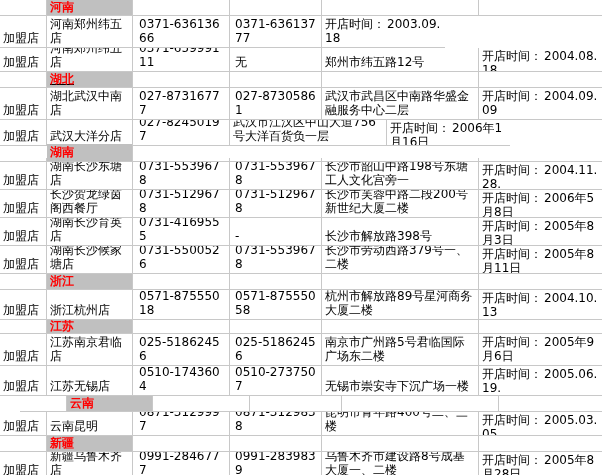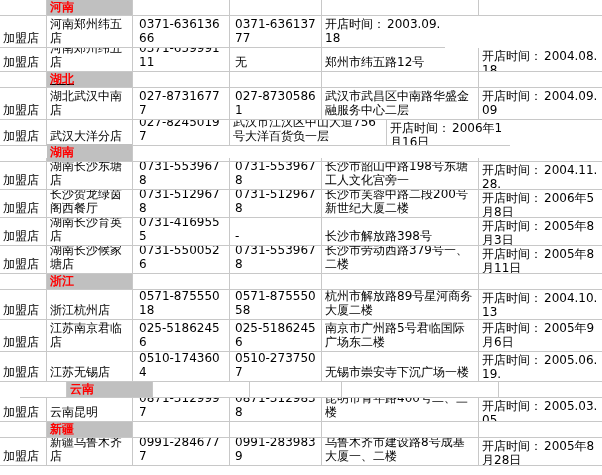--- a/index.html
+++ b/index.html
@@ -154,20 +154,28 @@
     <div class="cell c-time"></div>
   </div>
       <div class="row store-row" style="height: 30px;">
     <div class="cell c-type">加盟店</div>
     <div class="cell c-name">浙江杭州店</div>
     <div class="cell c-phone">0571-87555018</div>
     <div class="cell c-fax">0571-87555058</div>
     <div class="cell c-addr">杭州市解放路89号星河商务大厦二楼</div>
     <div class="cell c-time"><span class="open-label">开店时间：</span><span class="open-date">2004.10.13</span></div>
   </div>
+      <div class="row region-row" style="height: 14px;">
+    <div class="cell c-type"></div>
+    <div class="cell c-name region-name">江苏</div>
+    <div class="cell c-phone"></div>
+    <div class="cell c-fax"></div>
+    <div class="cell c-addr"></div>
+    <div class="cell c-time"></div>
+  </div>
       <div class="row store-row" style="height: 32px;">
     <div class="cell c-type">加盟店</div>
     <div class="cell c-name">江苏南京君临店</div>
     <div class="cell c-phone">025-51862456</div>
     <div class="cell c-fax">025-51862456</div>
     <div class="cell c-addr">南京市广州路5号君临国际广场东二楼</div>
     <div class="cell c-time"><span class="open-label">开店时间：</span><span class="open-date">2005年9月6日</span></div>
   </div>
       <div class="row store-row" style="height: 30px;">
     <div class="cell c-type">加盟店</div>

